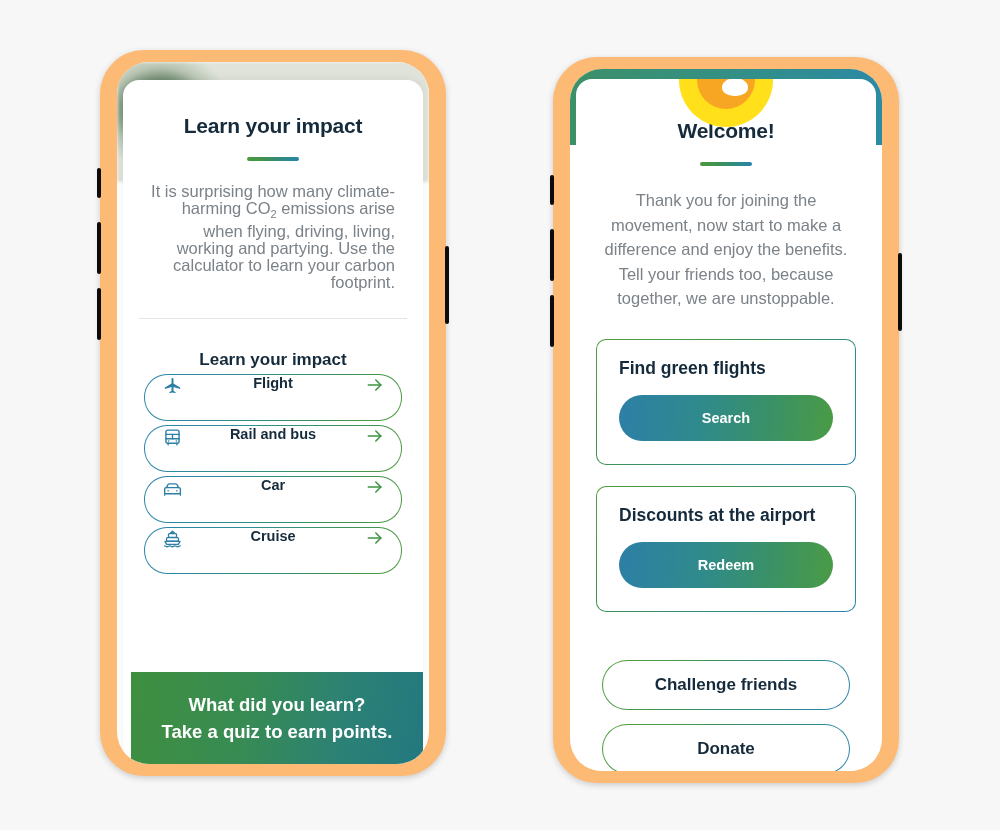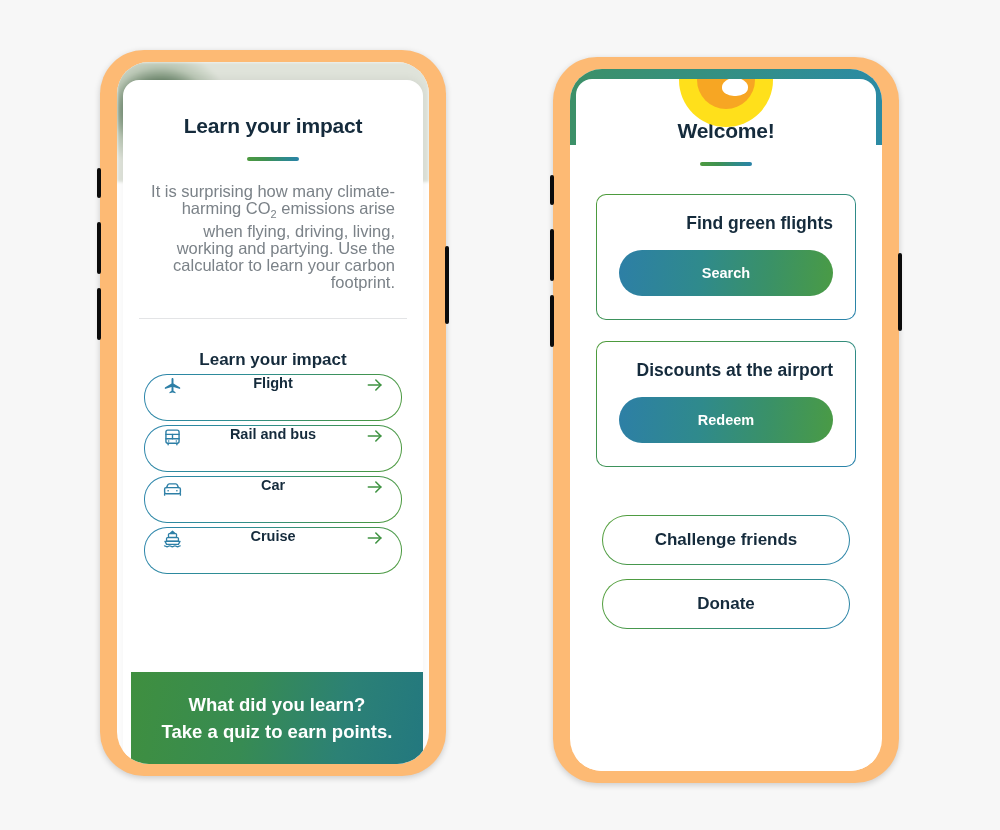--- a/index.html
+++ b/index.html
@@ -240,21 +240,21 @@
     background:
       linear-gradient(#fff, #fff) padding-box,
       linear-gradient(140deg, #4f9c3a 0%, #3f9356 38%, #2f8b8a 70%, #2a83ad 100%) border-box;
     border: 1.3px solid transparent;
     padding: 18px 22px 23px 22px;
   }
   .promo-card.first { margin-top: 28px; }
   .promo-card.second { margin-top: 21px; }
 
   .promo-title {
-    text-align: right;
+    text-align: left;
     font-size: 17.5px;
     font-weight: bold;
     color: #152b3c;
   }
 
   .promo-btn {
     margin-top: 16px;
     height: 46px;
     border-radius: 23px;
     background: linear-gradient(95deg, #2d7fa6 0%, #2f8a8c 38%, #3a9167 70%, #4a9b45 100%);
@@ -407,20 +407,21 @@
       <div class="topband"></div>
 
       <div class="card-sheet-right">
 
         <div class="sun"></div>
 
         <div class="welcome-title">Welcome!</div>
 
         <div class="grad-rule"></div>
 
+        <div class="welcome-body">Thank you for joining the movement, now start to make a difference and enjoy the benefits. Tell your friends too, because together, we are unstoppable.</div>
 
         <div class="promo-card first">
           <div class="promo-title">Find green flights</div>
           <div class="promo-btn">Search</div>
         </div>
 
         <div class="promo-card second">
           <div class="promo-title">Discounts at the airport</div>
           <div class="promo-btn">Redeem</div>
         </div>

